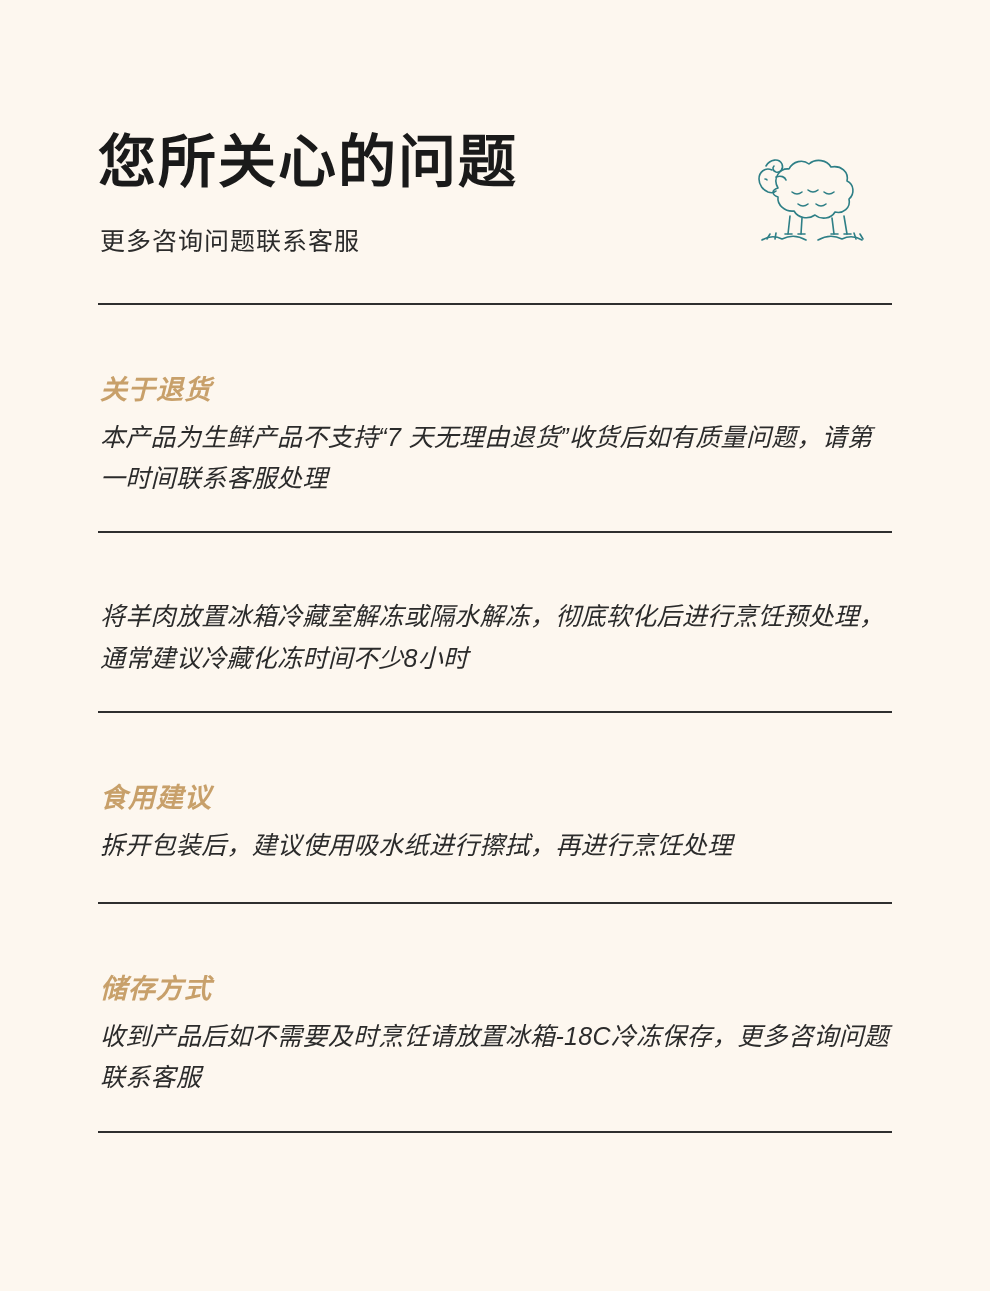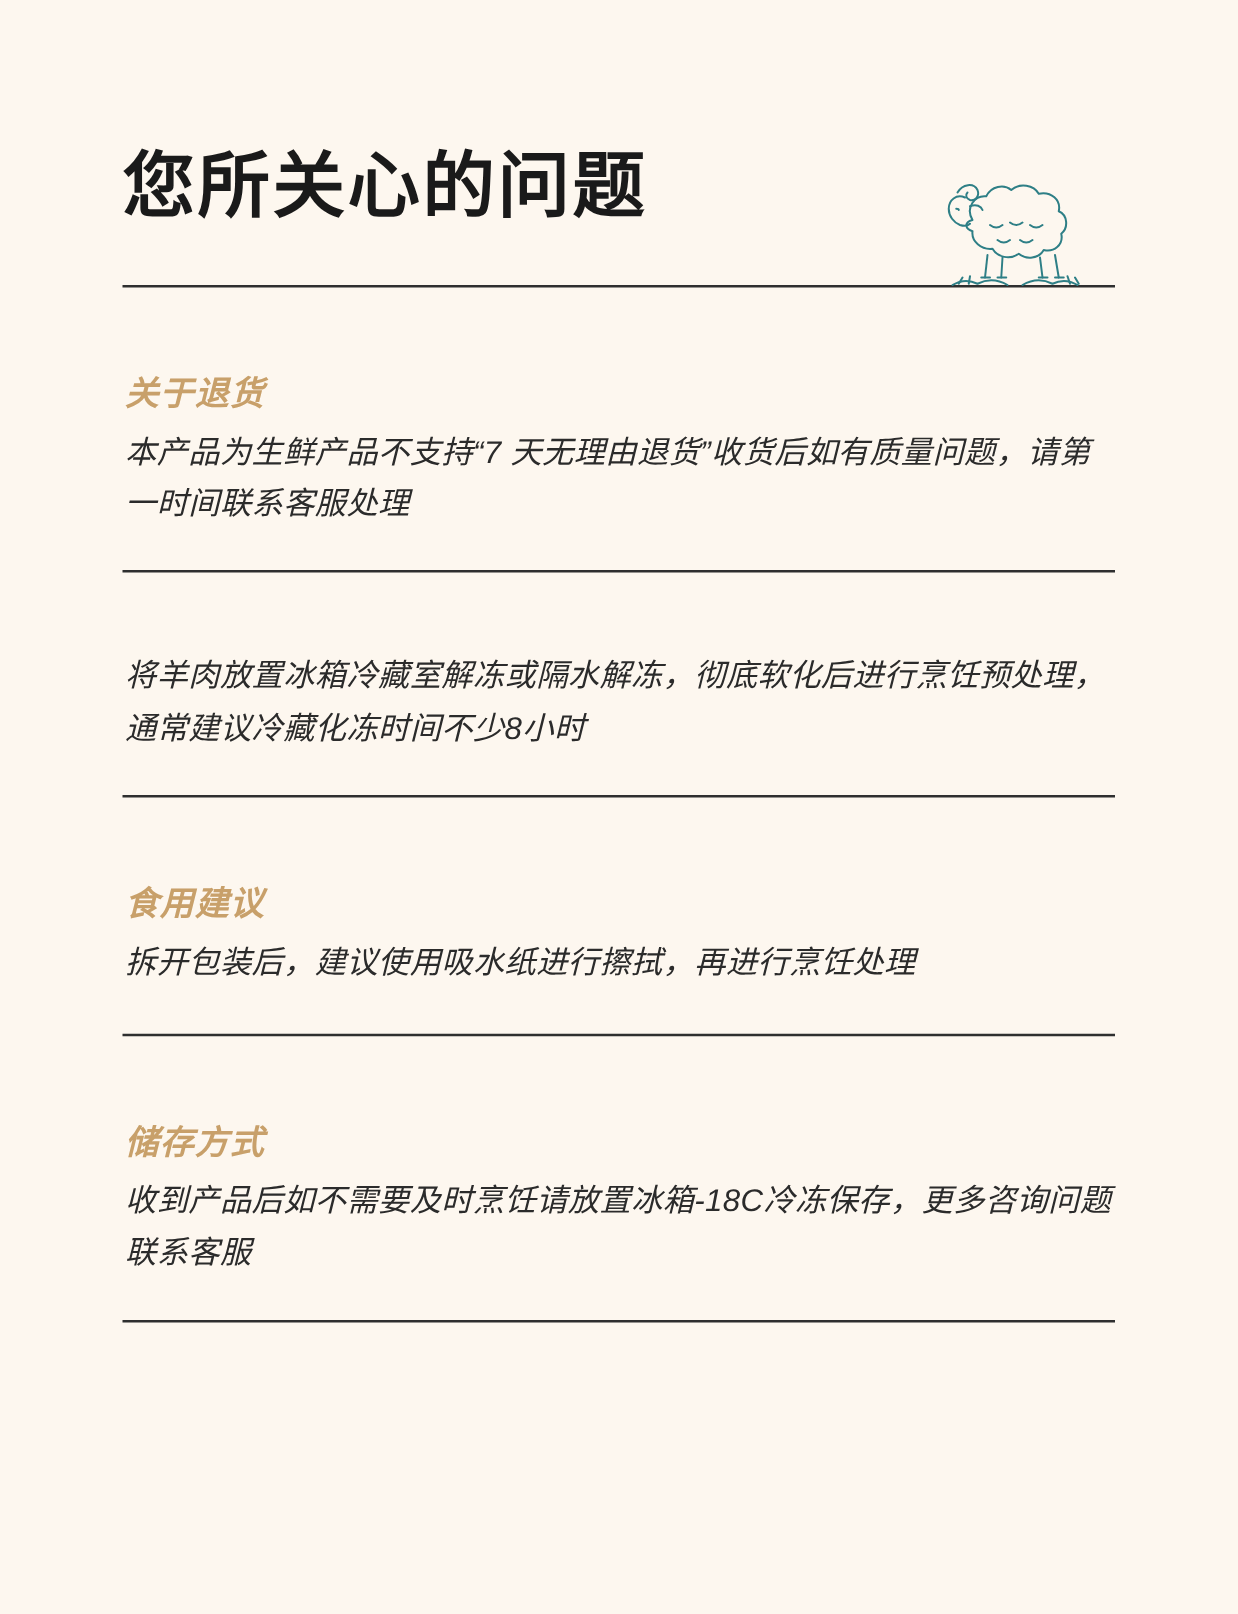--- a/index.html
+++ b/index.html
@@ -12,21 +12,21 @@
     background: #fdf7ef;
     font-family: "Liberation Sans", "DejaVu Sans", sans-serif;
     color: #2b2b2b;
     overflow: hidden;
   }
   .page {
     position: relative;
     width: 990px;
     height: 1291px;
     box-sizing: border-box;
-    padding: 0 98px;
+    padding: 12px 98px;
   }
 
   
   .header {
     position: relative;
     padding-top: 118px;
   }
   .title {
     font-size: 58px;
     font-weight: 800;
@@ -91,20 +91,21 @@
     margin-top: 36px;
   }
 </style>
 </head>
 <body>
 
 <div class="page">
 
   <div class="header">
     <h1 class="title">您所关心的问题</h1>
+    <div class="subtitle">更多咨询问题联系客服</div>
 
     <div class="sheep-mark">
       <svg viewBox="0 0 160 130" width="160" height="130" fill="none" stroke="#2e7f86" stroke-width="1.6" stroke-linecap="round" stroke-linejoin="round">
 
         <path d="M46 58 c-6 -10 2 -20 11 -19 c4 -8 14 -10 20 -5 c7 -6 18 -4 22 3 c10 -2 18 5 16 14 c7 3 8 13 2 18 c2 9 -6 15 -14 13 c-4 7 -14 8 -20 3 c-7 5 -17 3 -21 -4 c-9 1 -17 -6 -16 -14 c-6 -2 -7 -7 -0 -9 z"></path>
 
         <path d="M40 40 c-7 -3 -13 2 -13 9 c0 6 4 11 9 13 c3 1 6 1 8 -1"></path>
 
         <path d="M34 36 c4 -7 13 -8 16 -2 c2 5 -2 9 -6 8 c-3 -1 -4 -4 -2 -6"></path>
 

